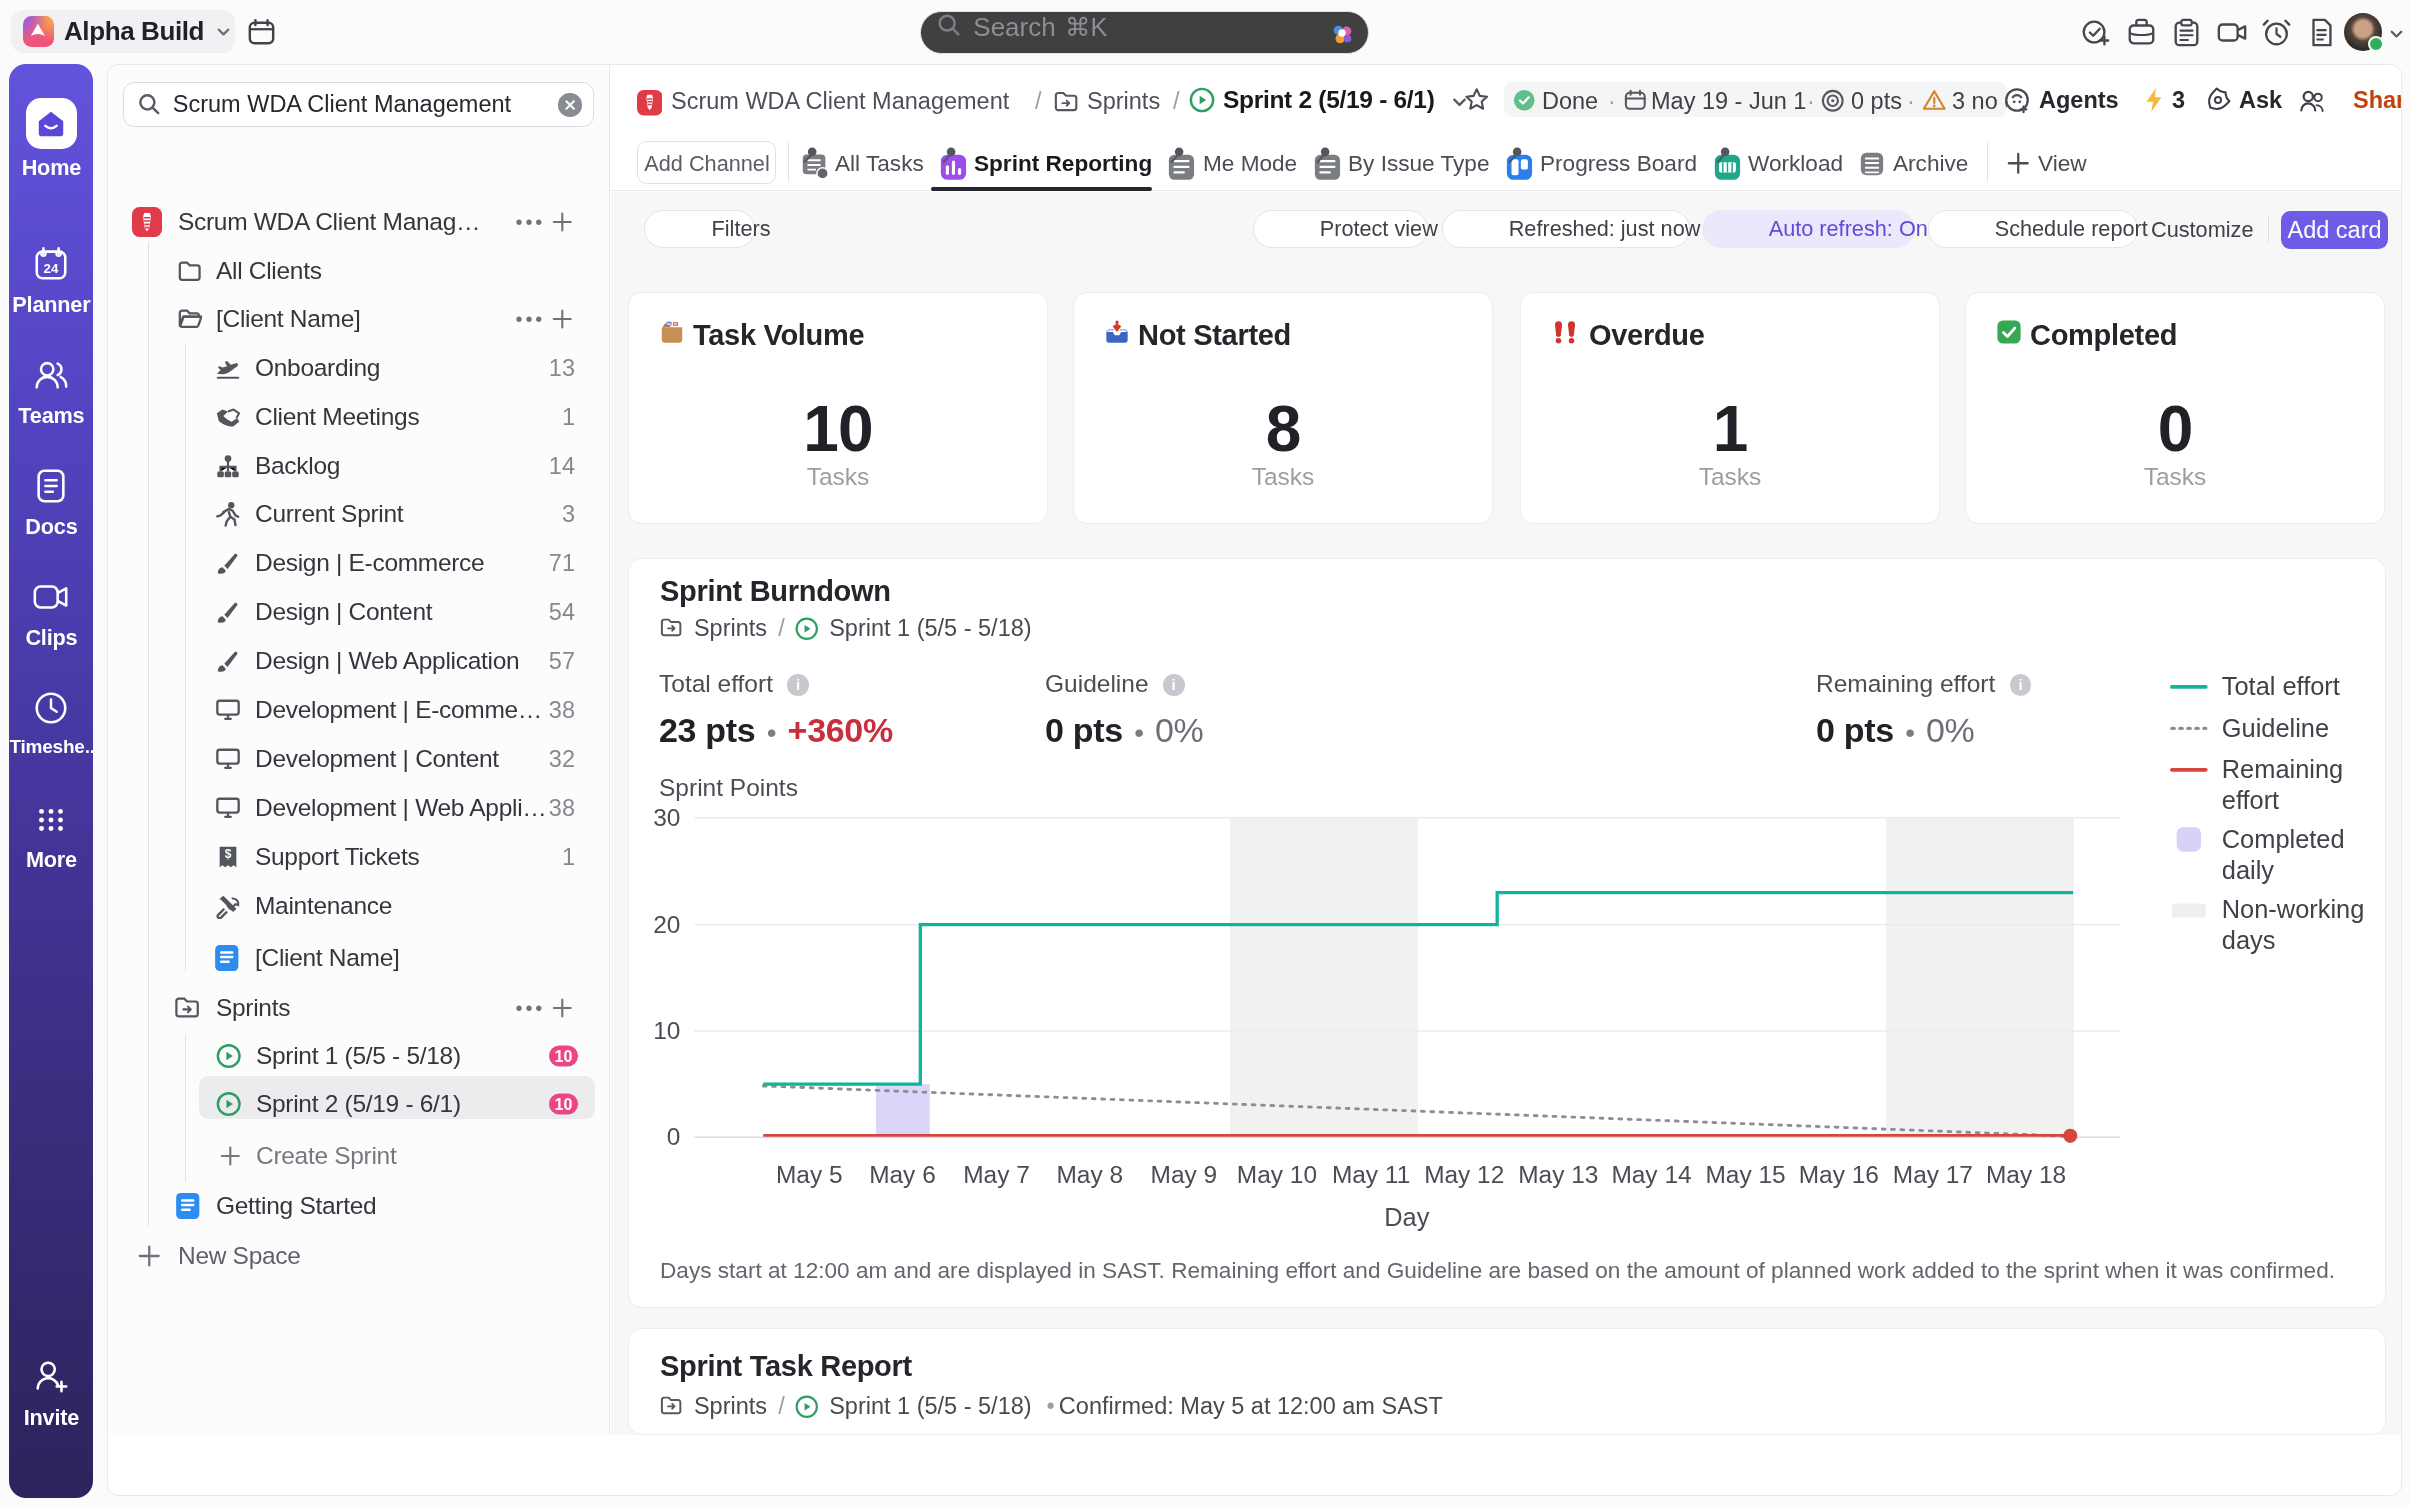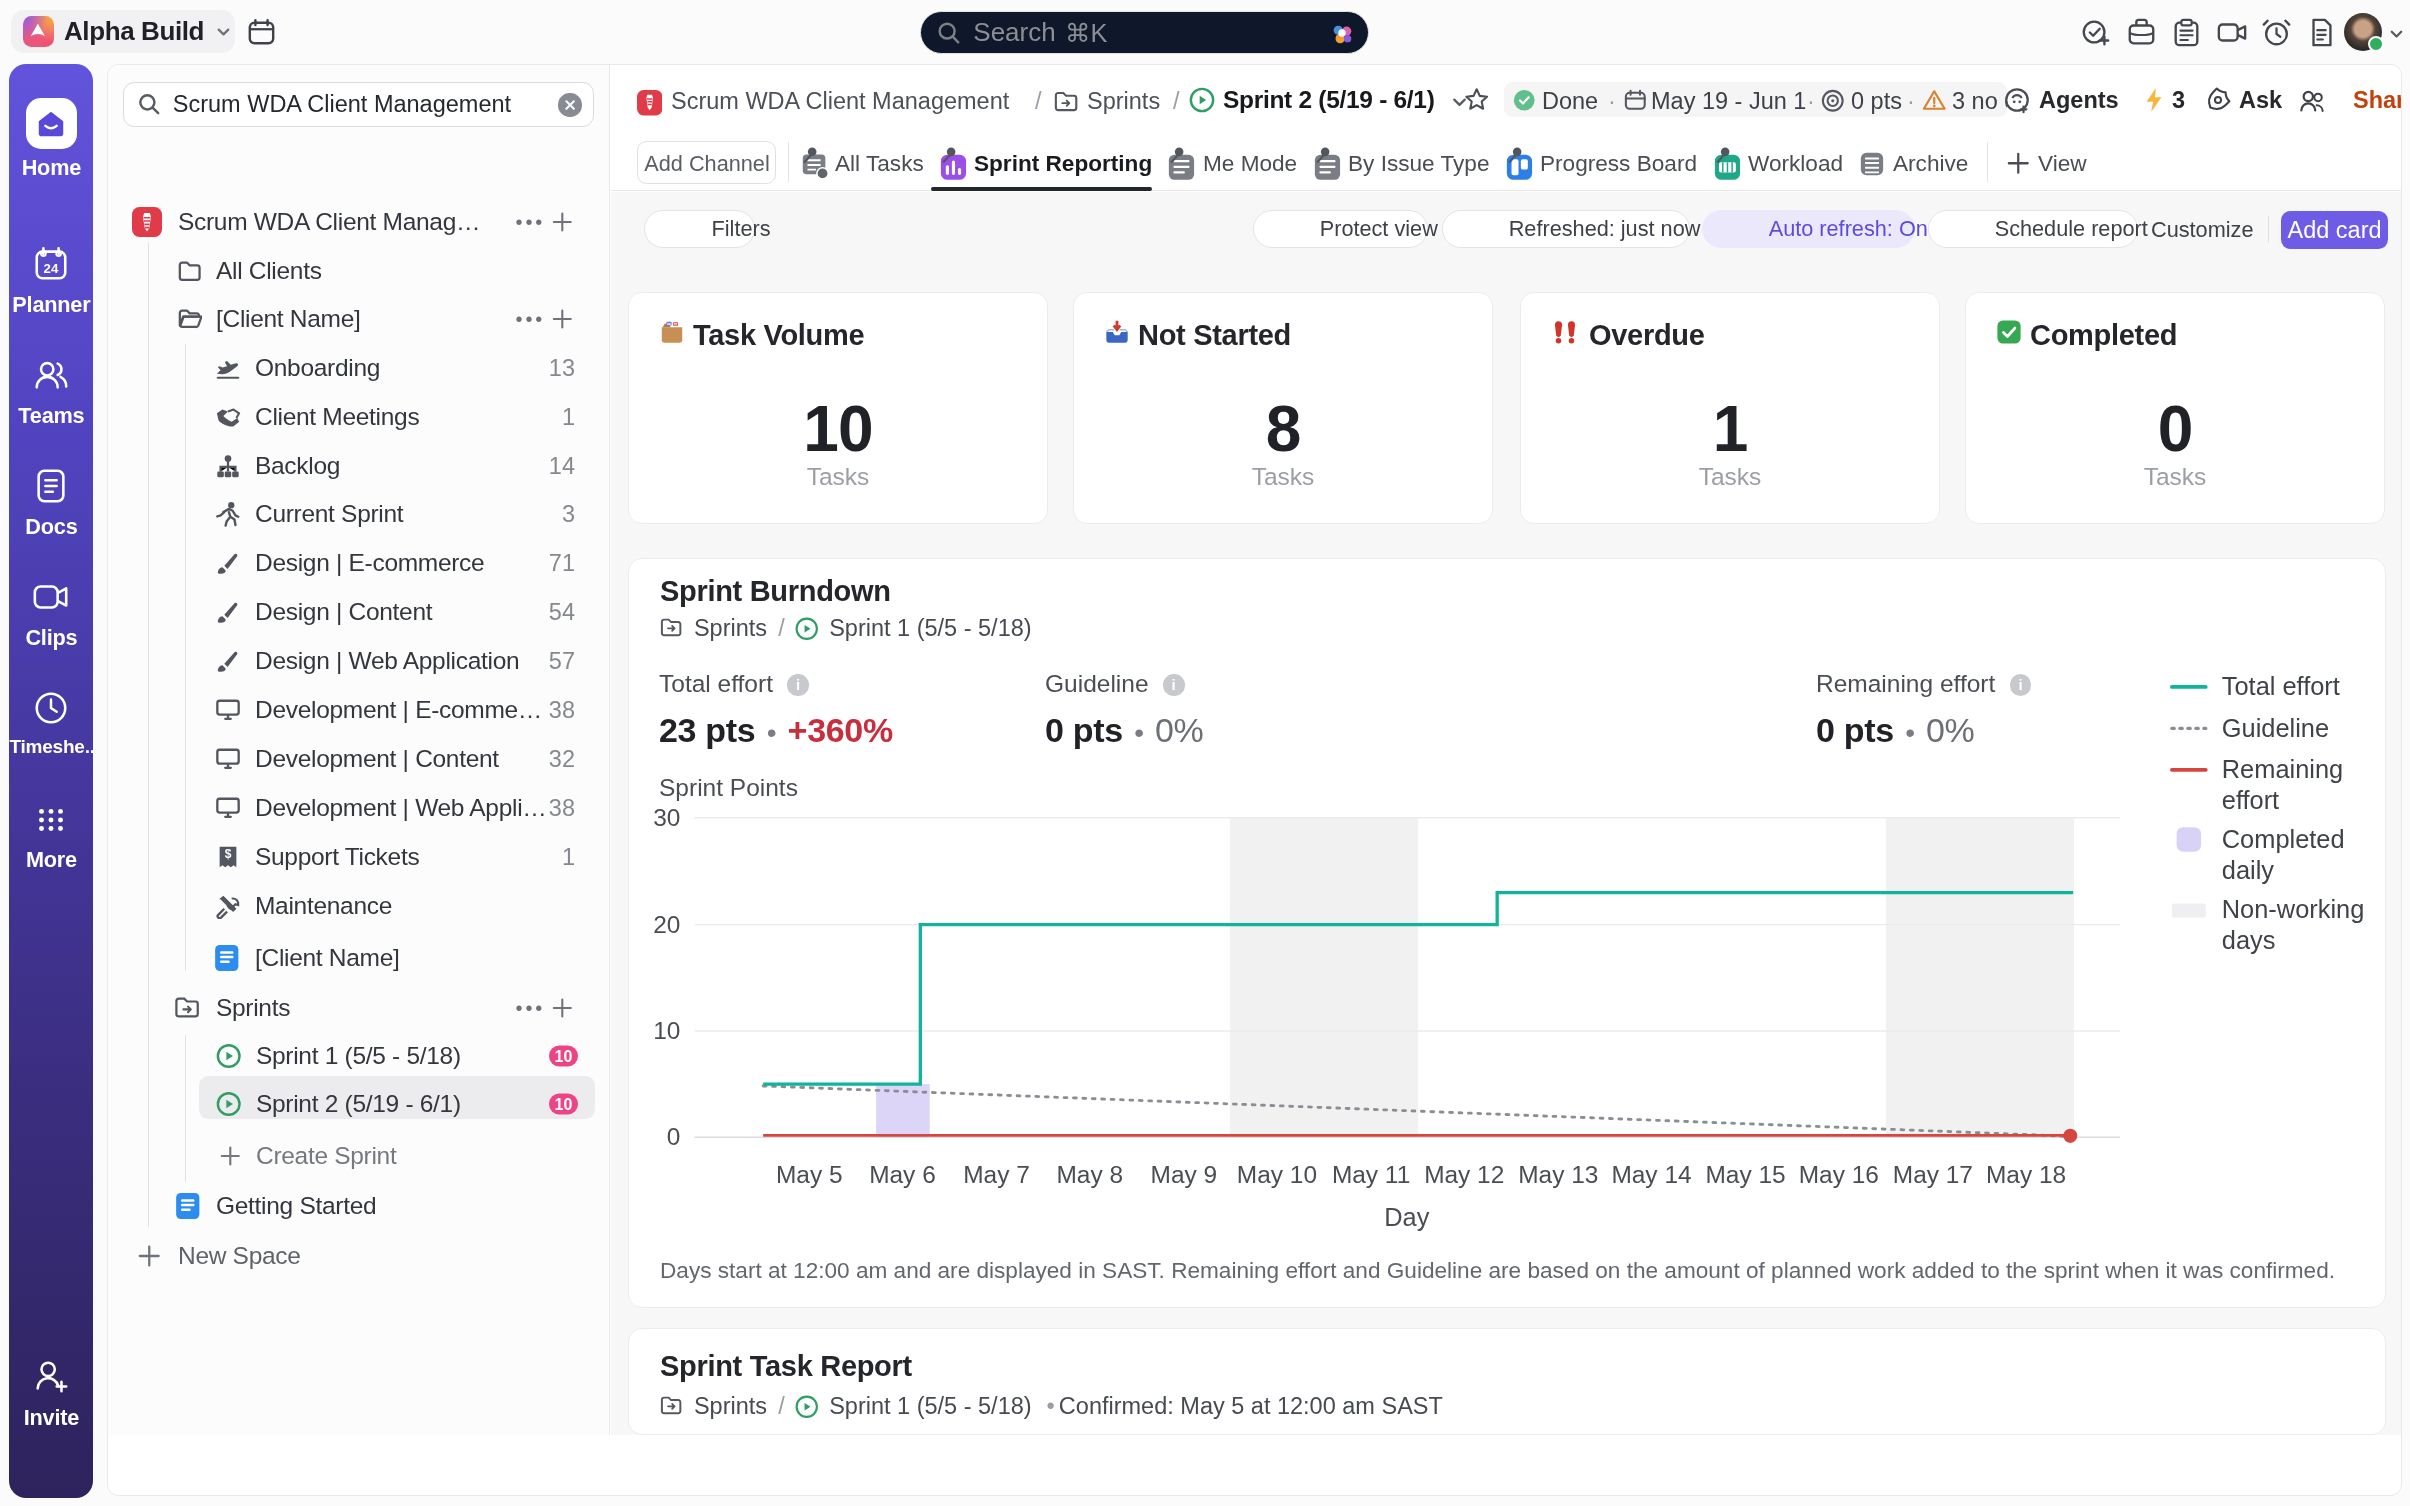--- a/index.html
+++ b/index.html
@@ -5,21 +5,21 @@
 #app{position:relative;width:2411px;height:1507px;}
 .abs{position:absolute;}
 
 .topbar{position:absolute;left:0;top:0;width:2411px;height:64px;background:#FBFBFC;}
 .wsbtn{position:absolute;left:11.3px;top:10.4px;width:224px;height:43px;background:#F1F1F3;border-radius:13px;display:flex;align-items:center;white-space:nowrap;}
 .wslogo{width:31px;height:31px;border-radius:8.5px;margin-left:11.3px;background:#EE5F85;background-image:radial-gradient(at 0% 0%,#8F5BE8 0%,rgba(143,91,232,0) 55%),radial-gradient(at 100% 0%,#F7B23B 0%,rgba(247,178,59,0) 60%),radial-gradient(at 100% 100%,#EF4D6F 0%,rgba(239,77,111,0) 60%),radial-gradient(at 0% 100%,#E8527A 0%,rgba(232,82,122,0) 55%);position:relative;}
 .wslogo svg{position:absolute;left:4.7px;top:4.7px;}
 .wsname{font-size:26px;font-weight:bold;color:#1F2126;margin-left:10.4px;letter-spacing:-0.4px;}
 .wschev{margin-left:9.4px;}
 .icon-cal{position:absolute;left:247px;top:18px;}
-.searchpill{position:absolute;left:920px;top:11.3px;width:449px;height:43px;border:1.4px solid #E3E3E6;background:#0f172a;border-radius:22.6px;display:flex;align-items:center;}
+.searchpill{position:absolute;left:920px;top:11.3px;width:449px;height:43px;border:1.4px solid #E3E3E6;background:#404040;border-radius:22.6px;display:flex;}
 .searchpill .stext{font-size:26px;color:#8B8E95;margin-left:11.3px;}
 .searchpill .skey{font-size:25.4px;color:#8B8E95;margin-left:9.4px;}
 .topicons{position:absolute;right:0;top:0;height:64px;}
 .ticon{position:absolute;top:17px;}
 .avatar{position:absolute;left:2344px;top:13px;width:38px;height:38px;border-radius:50%;background:radial-gradient(circle at 50% 42%,#C9A185 0 28%,#54443A 42%,#2E2A28 70%);}
 .avatar:after{content:"";position:absolute;right:-1.9px;bottom:-0.9px;width:12.2px;height:12.2px;border-radius:50%;background:#2FAF5E;border:2.4px solid #FBFBFC;}
 
 .rail{position:absolute;left:9.4px;top:64px;width:84px;height:1434px;border-radius:17px;background:linear-gradient(180deg,#6253DC 0%,#5244C0 25%,#44369B 52%,#392C7B 75%,#2E235C 100%);}
 .railitem{position:absolute;left:0;width:84px;text-align:center;color:#fff;}
 .railitem .rlabel{font-size:21.7px;font-weight:bold;margin-top:5.6px;letter-spacing:-0.2px;}

